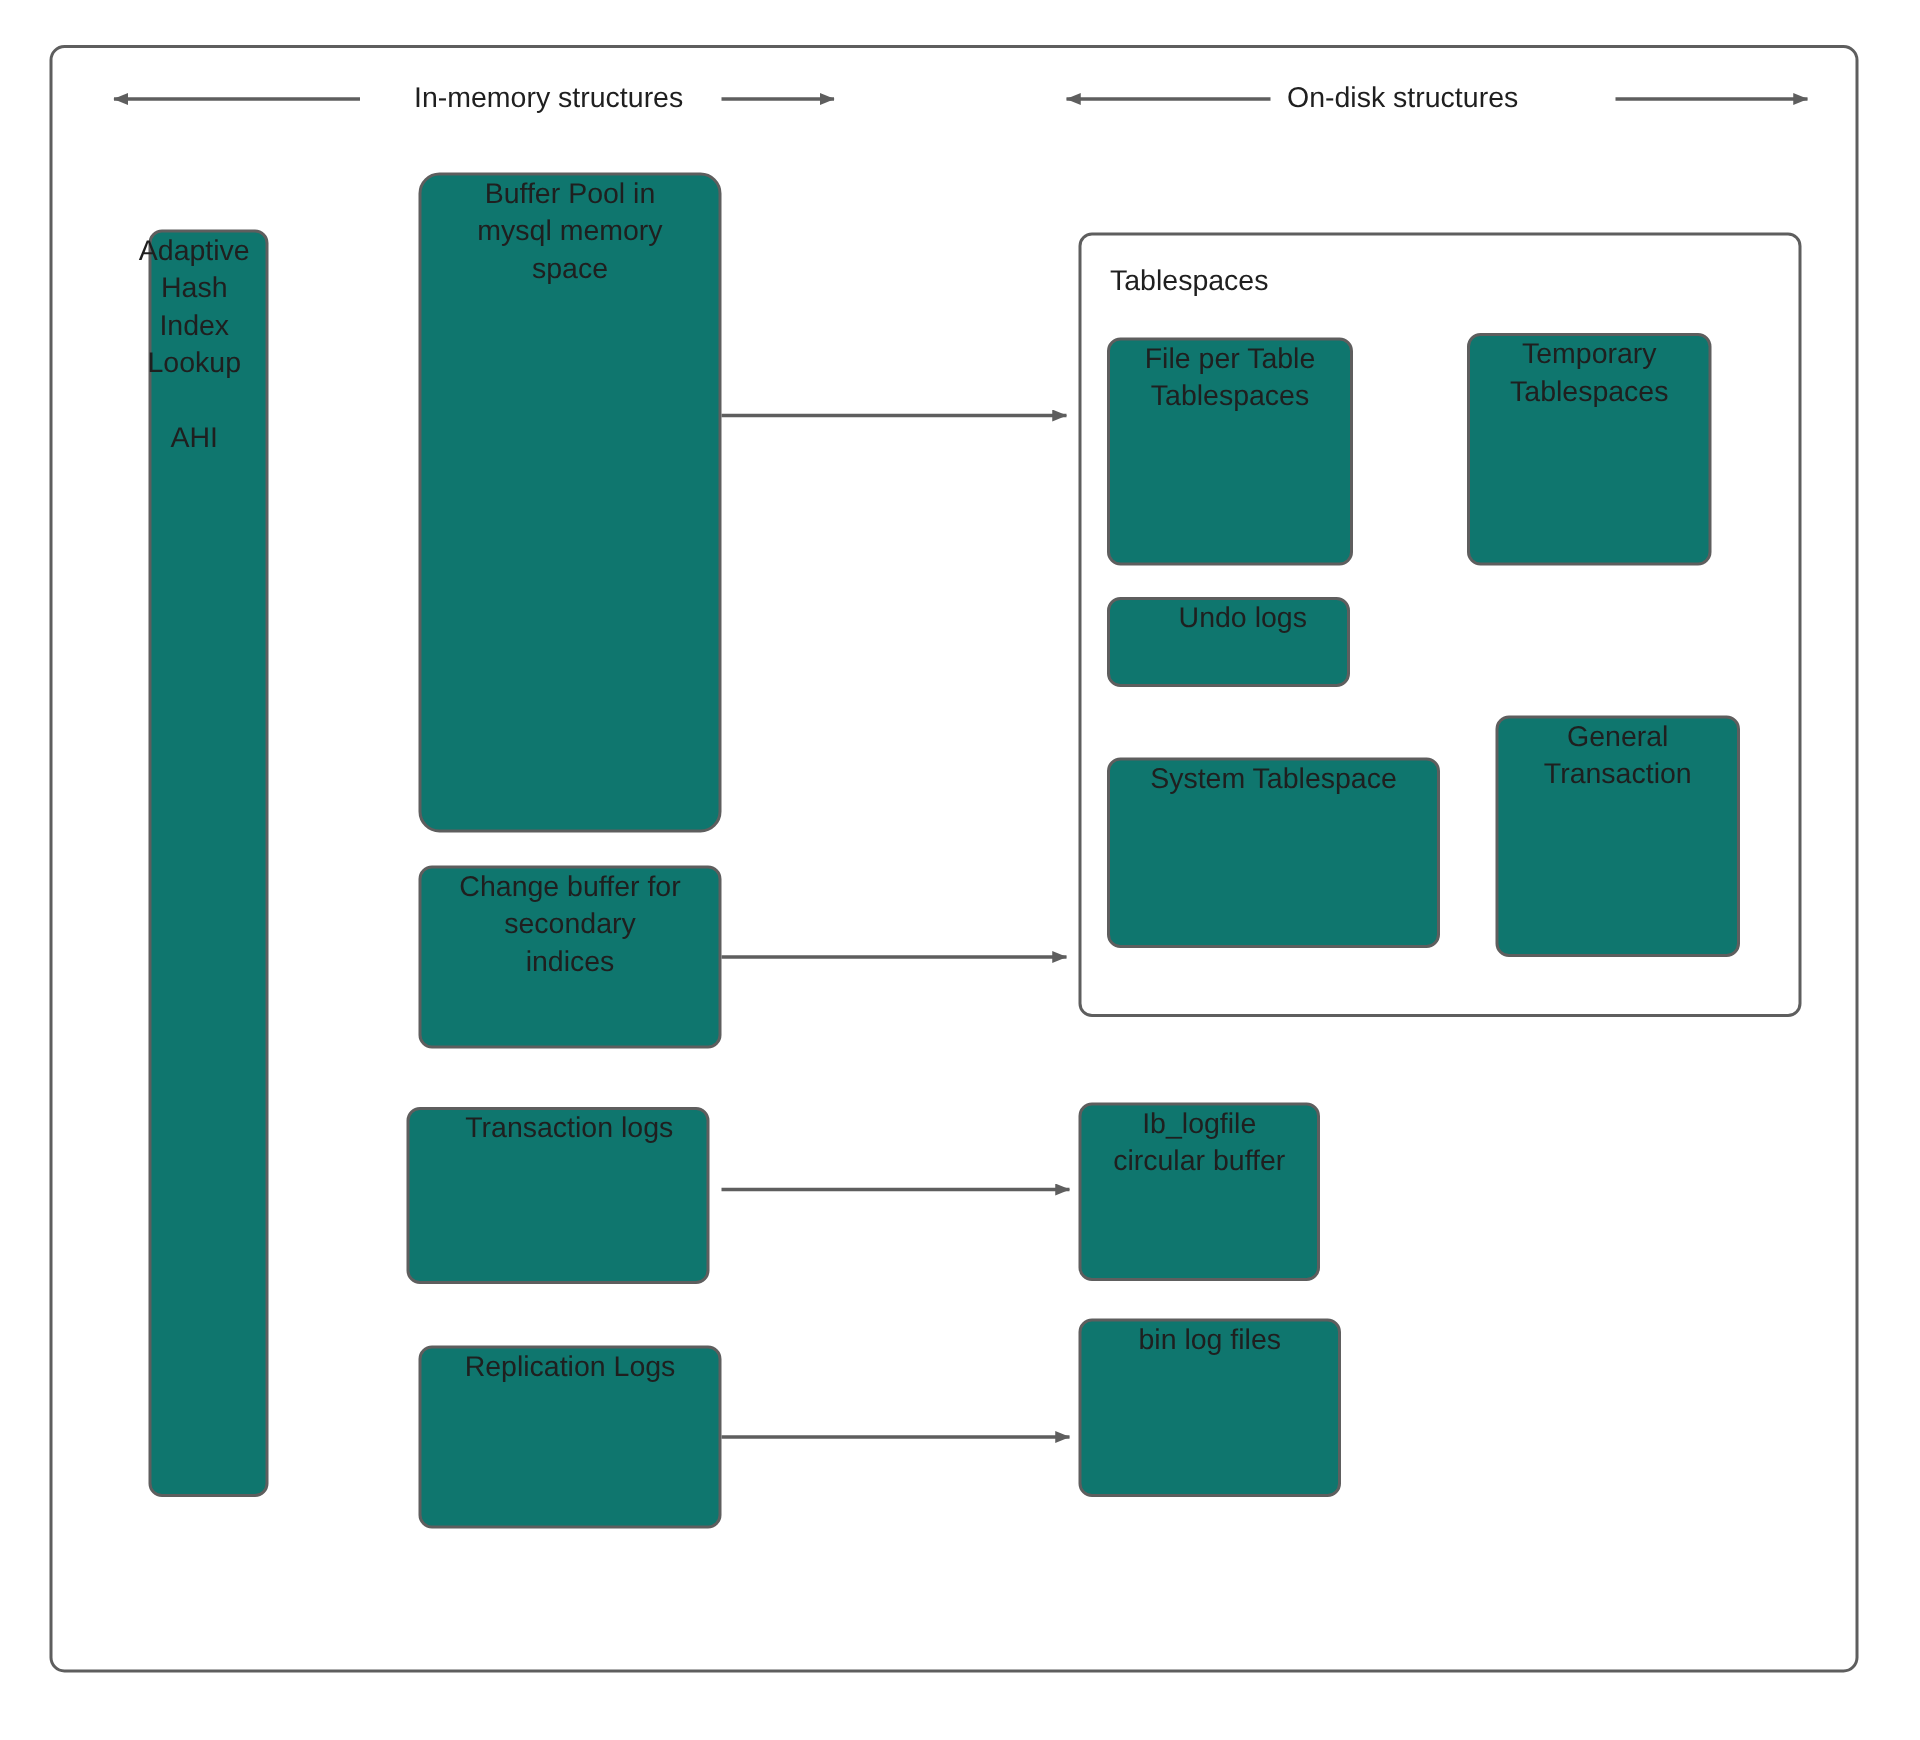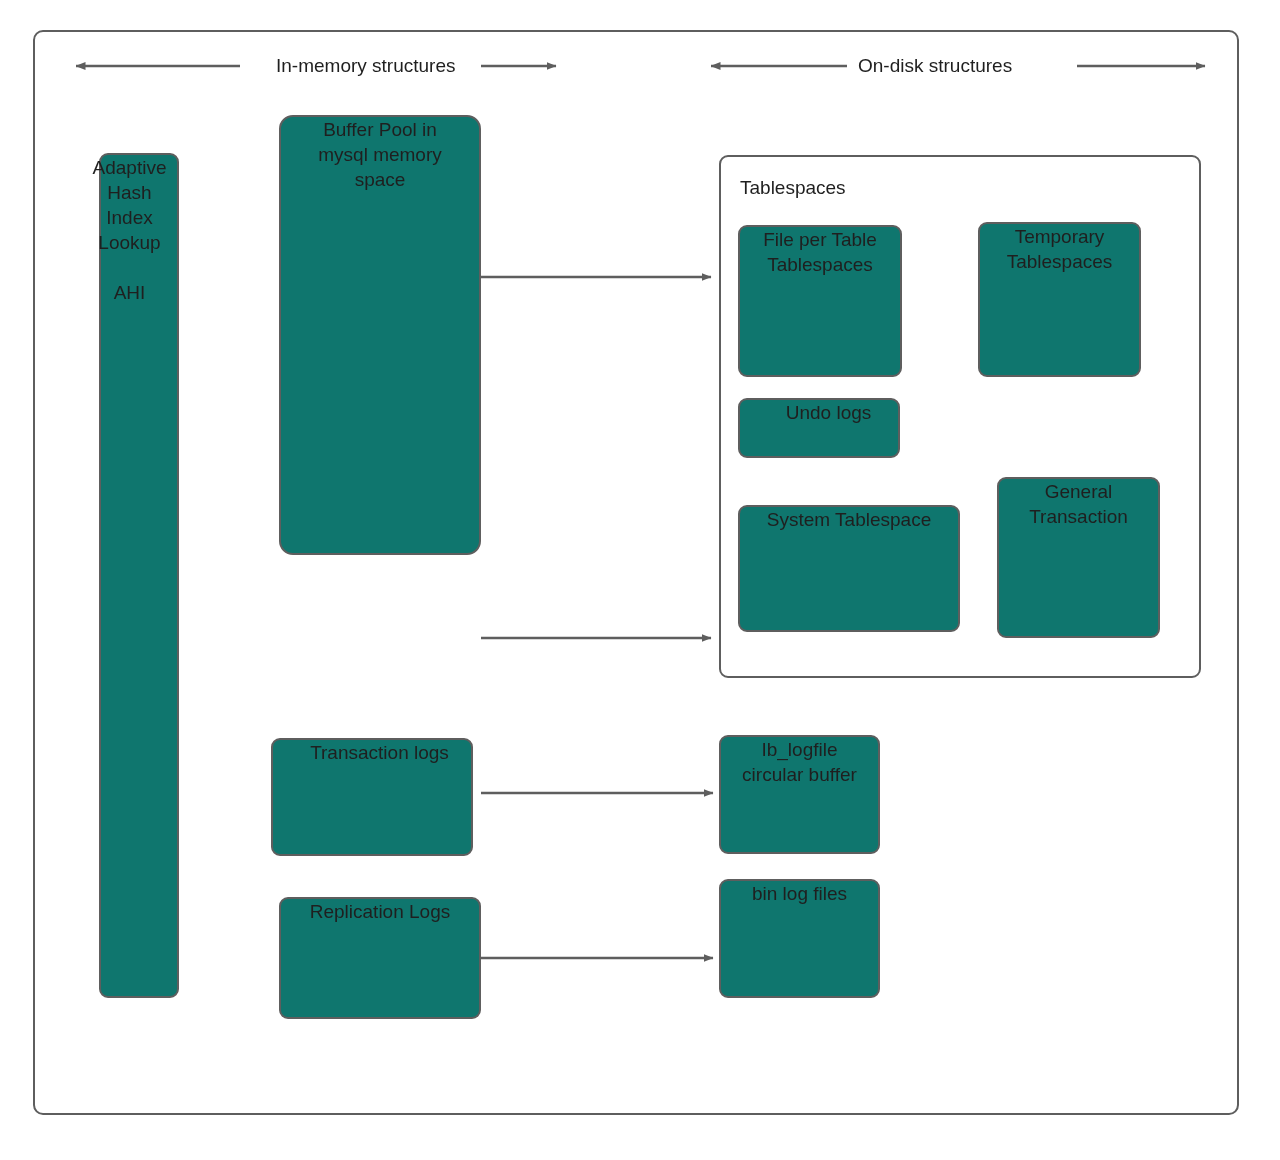--- a/index.html
+++ b/index.html
@@ -161,20 +161,25 @@
 
 AHI</span>
   </div>
 
   <div class="node" style="left:279px; top:115px; width:202px; height:440px;border-radius:14px;">
     <span class="node-label">Buffer Pool in
 mysql memory
 space</span>
   </div>
 
+  <div class="node" style="left:279px; top:577px; width:202px; height:122px;">
+    <span class="node-label">Change buffer for
+secondary
+indices</span>
+  </div>
 
   <div class="node" style="left:271px; top:738px; width:202px; height:118px;padding-left:19px;">
     <span class="node-label">Transaction logs</span>
   </div>
 
   <div class="node" style="left:279px; top:897px; width:202px; height:122px;">
     <span class="node-label">Replication Logs</span>
   </div>
 
 
@@ -203,17 +208,17 @@
   <div class="node" style="left:997px; top:477px; width:163px; height:161px;">
     <span class="node-label">General
 Transaction</span>
   </div>
 
   <div class="node" style="left:719px; top:735px; width:161px; height:119px;">
     <span class="node-label">Ib_logfile
 circular buffer</span>
   </div>
 
-  <div class="node" style="left:719px; top:879px; width:161px; height:119px;">
+  <div class="node" style="left:719px; top:879px; width:175px; height:119px;">
     <span class="node-label">bin log files</span>
   </div>
 
 </div>
 
 </body></html>

